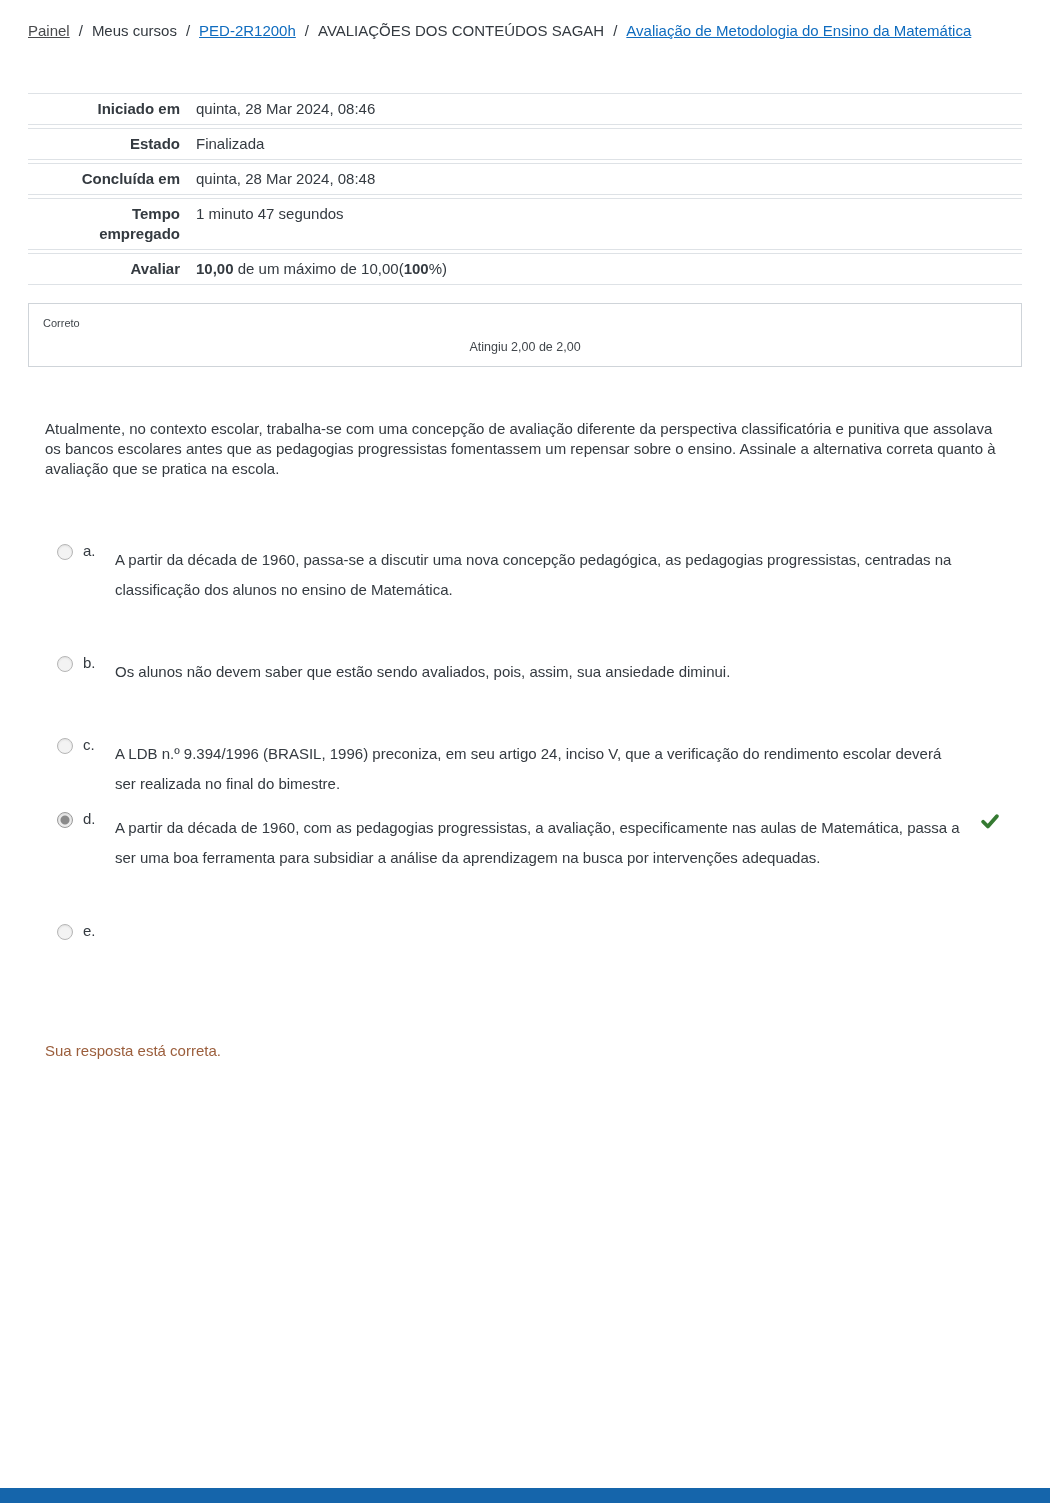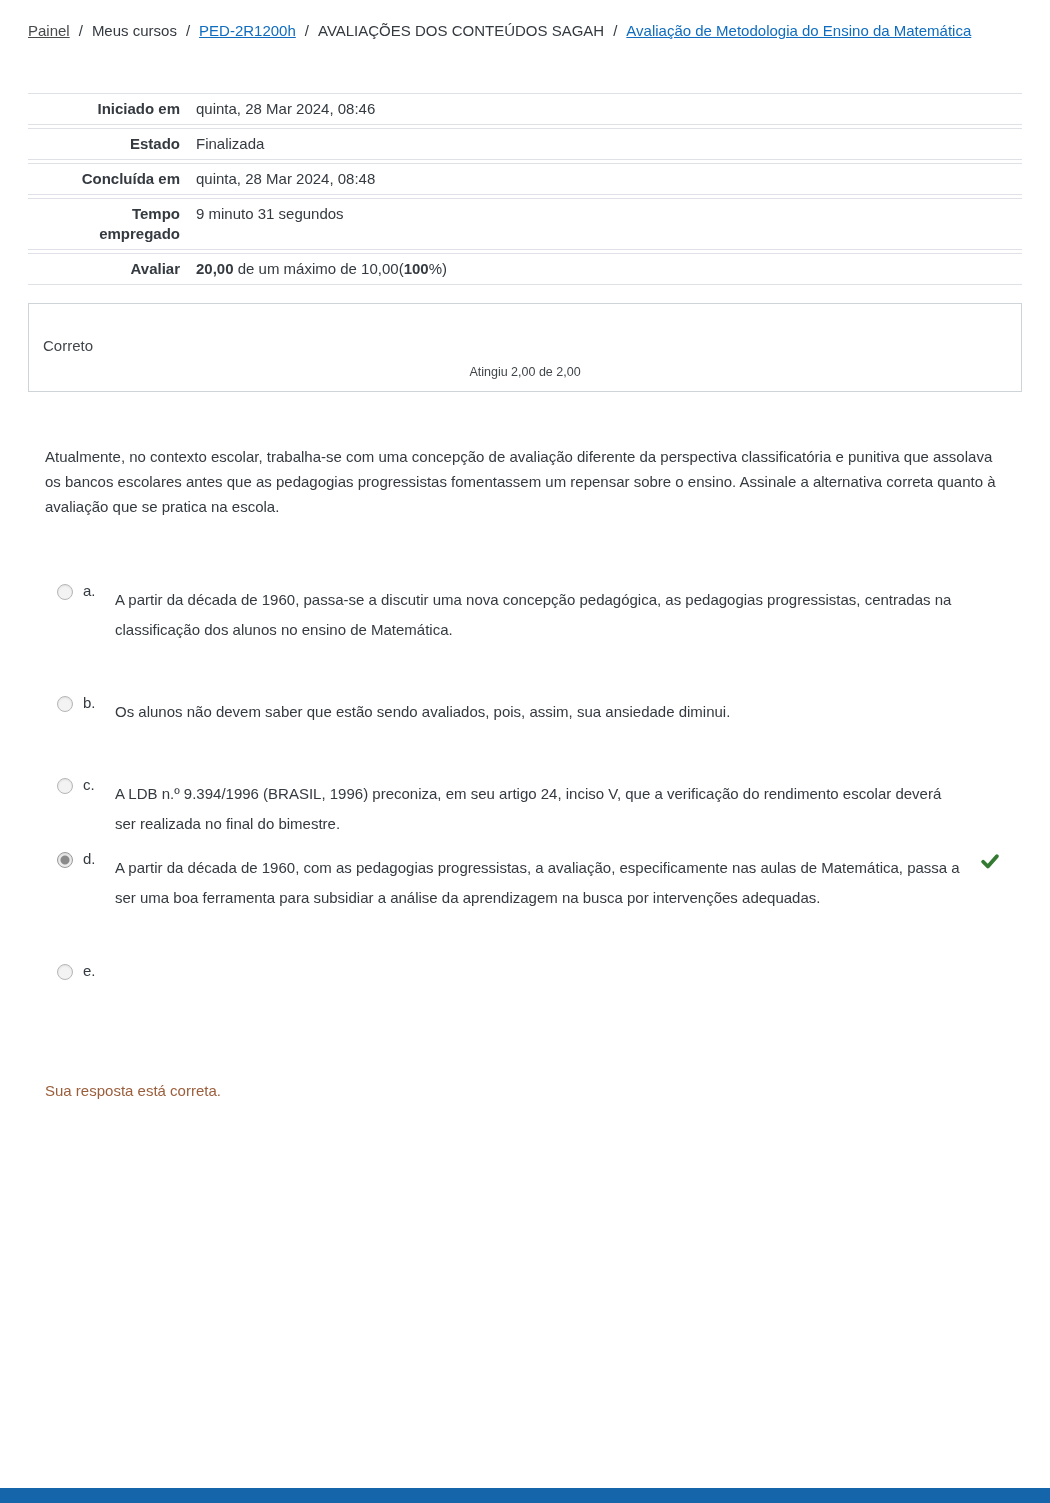--- a/index.html
+++ b/index.html
@@ -44,28 +44,28 @@
   .svalue { flex: 1; }
 
   
   .qinfo {
     margin-top: 18px;
     border: 1px solid #cfd4d9;
     padding: 10px 14px 12px 14px;
   }
   .qno-label { font-size: 12.5px; color: #41464b; }
   .qno-num { font-size: 16px; font-weight: 700; margin-left: 5px; color: #212529; }
-  .qstate { font-size: 15px; margin-top: 23px; color: #41464b; }
+  .qstate { font-size: 11px; margin-top: 3px; color: #41464b; }
   .qgrade { font-size: 12.5px; margin-top: 11px; color: #41464b; text-align: center; }
 
   
   .qtext {
     margin: 52px 0 0 17px;
     max-width: 962px;
-    line-height: 25px;
+    line-height: 20px;
   }
 
   
   .answers { margin: 62px 0 0 29px; }
   .option { display: flex; align-items: flex-start; position: relative; margin-bottom: 48px; padding-right: 60px; }
   .option.tight { margin-bottom: 10px; }
   .option.last { margin-bottom: 0; }
   .radio {
     width: 16px; height: 16px; border-radius: 50%;
     border: 1px solid #b6b6b6; background: #f3f3f3;
@@ -114,25 +114,25 @@
     <div class="srow">
       <div class="slabel">Estado</div>
       <div class="svalue">Finalizada</div>
     </div>
     <div class="srow">
       <div class="slabel">Concluída em</div>
       <div class="svalue">quinta, 28 Mar 2024, 08:48</div>
     </div>
     <div class="srow">
       <div class="slabel"><span class="wrap-label">Tempo empregado</span></div>
-      <div class="svalue">9 minuto 31 segundos</div>
+      <div class="svalue">1 minuto 47 segundos</div>
     </div>
     <div class="srow">
       <div class="slabel">Avaliar</div>
-      <div class="svalue"><b>20,00</b><span> de um máximo de 10,00(</span><b>100</b><span>%)</span></div>
+      <div class="svalue"><b>10,00</b><span> de um máximo de 10,00(</span><b>100</b><span>%)</span></div>
     </div>
   </div>
 
   <div class="qinfo">
     <div class="qstate">Correto</div>
     <div class="qgrade">Atingiu 2,00 de 2,00</div>
   </div>
 
   <div class="qtext">Atualmente, no contexto escolar, trabalha-se com uma concepção de avaliação diferente da perspectiva classificatória e punitiva que assolava os bancos escolares antes que as pedagogias progressistas fomentassem um repensar sobre o ensino. Assinale a alternativa correta quanto à avaliação que se pratica na escola.</div>
 

